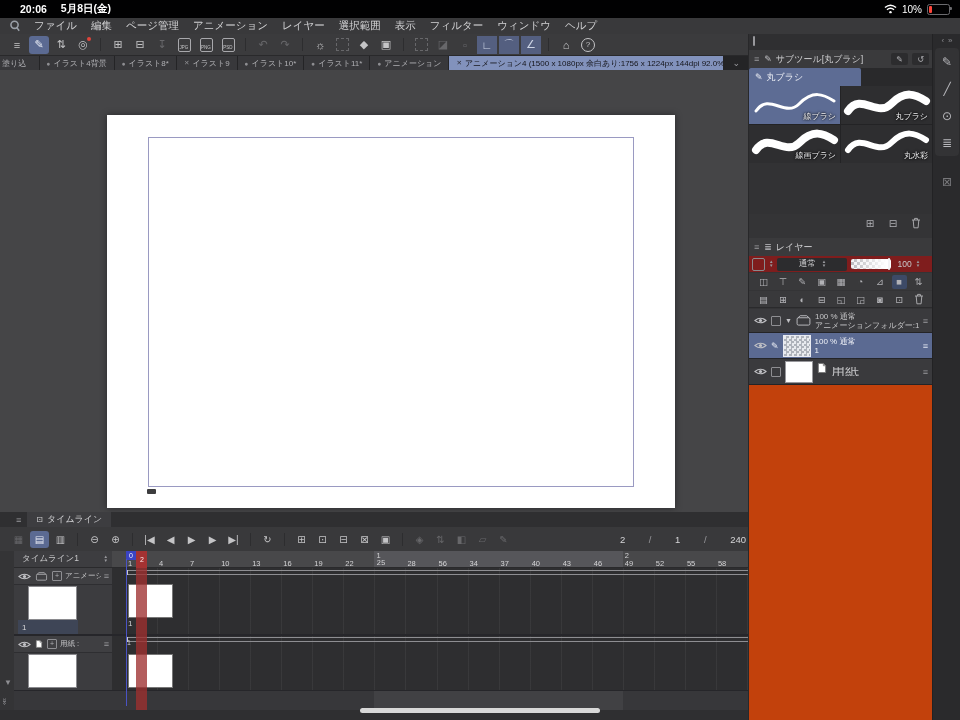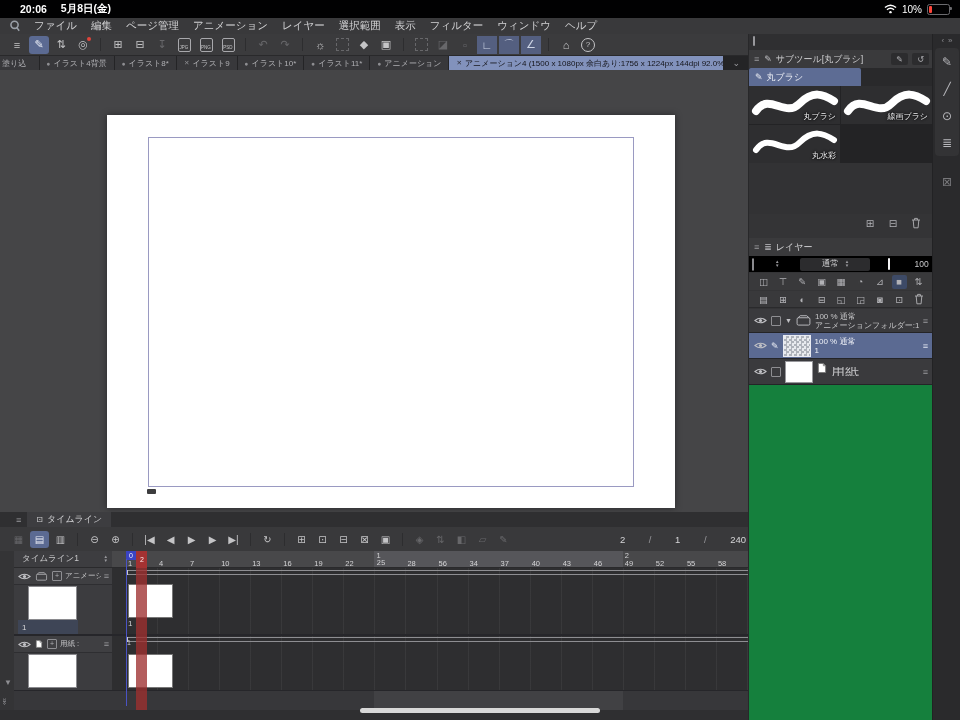--- a/index.html
+++ b/index.html
@@ -78,38 +78,38 @@
   .bcell{background:#2e2e30;position:relative}
   .bcell.bsel{background:#5d6c94}
   .bcell svg{position:absolute;left:0;top:0}
   .blabel{position:absolute;right:4px;bottom:2px;font-size:8px;color:#f4f4f6;text-shadow:0 0 3px #000,0 0 2px #000}
   #st-empty{position:absolute;left:0;top:129px;width:184px;height:51px;background:#323234}
   #st-footer{position:absolute;left:0;top:180px;width:184px;height:18px;display:flex;align-items:center;
              justify-content:flex-end;gap:9px;padding-right:10px;box-sizing:border-box;background:#343436}
   #st-footer .icn{width:14px;height:14px;margin:0;font-size:10px;color:#b2b2b6}
 
   #ly-header{top:204px}
-  #ly-controls{position:absolute;left:0;top:222px;width:184px;height:16px;background:#000000;
-               display:flex;align-items:center;gap:21px;padding:0 3px;box-sizing:border-box}
+  #ly-controls{position:absolute;left:0;top:222px;width:184px;height:16px;background:#7f1d1d;
+               display:flex;align-items:center;gap:4px;padding:0 3px;box-sizing:border-box}
   .sqbtn{width:11px;height:11px;border:1px solid #8a8a8e;border-radius:2px}
   .stepper{display:flex;flex-direction:column;font-size:4.5px;line-height:4.5px;color:#9a9a9e}
   #blend-select{flex:0 0 70px;height:13px;background:#2c2c2e;border-radius:2px;display:flex;align-items:center;
                 justify-content:center;gap:6px;font-size:8.5px;color:#c8c8ca}
   #opacity-slider{width:40px;height:10px;border-radius:2px;position:relative;
      background:linear-gradient(to right,rgba(255,255,255,0),#fff 88%),
                 repeating-conic-gradient(#b9b9bd 0% 25%,#f2f2f4 0% 50%);
      background-size:100% 100%,6px 6px}
   #opacity-handle{position:absolute;right:1px;top:-1px;width:2.5px;height:12px;background:#f4f4f6;border-radius:1px}
   #opacity-value{font-size:8.5px;color:#c8c8ca;margin-left:2px}
   .iconrow{position:absolute;left:0;width:184px;height:17px;background:#39393b;display:flex;align-items:center;
            justify-content:space-between;padding:0 7px;box-sizing:border-box}
   .iconrow .icn{width:15px;height:14px;margin:0;font-size:9.5px;color:#b2b2b6}
   #ly-toggles{top:239px}
   #ly-actions{top:257px;border-bottom:1px solid #2a2a2c}
-  #ly-list{position:absolute;left:0;top:275px;width:184px;height:411px;background:#15803d}
+  #ly-list{position:absolute;left:0;top:275px;width:184px;height:411px;background:#c2410c}
   .lrow{display:flex;align-items:center;gap:4px;padding-left:5px;background:#3a3a3d;
         border-bottom:1px solid #242427;font-size:8px;color:#c6c6c8}
   .lrow.sel{background:#5b6a92;color:#f0f2f8}
   .cbx{width:8px;height:8px;border:1px solid #8e8e92;border-radius:1px;flex:0 0 auto}
   .lchev{font-size:7px;color:#c0c0c4}
   .ltext{line-height:9px;white-space:nowrap;overflow:hidden}
   .lmenu{margin-left:auto;margin-right:5px;color:#9a9a9e;font-size:9px}
   .lrow.sel .lmenu{color:#dfe4f0}
   .checker-thumb{width:26px;height:20px;border:1.5px solid #e9ebf2;
      background:repeating-conic-gradient(#aeb2ba 0% 25%,#e8eaee 0% 50%);background-size:5px 5px;flex:0 0 auto}
@@ -326,20 +326,26 @@
     </div>
 
     <div id="st-grouprow">
       <div id="st-grouptab">
         <span>✎</span>
         <span>丸ブラシ</span>
       </div>
     </div>
 
     <div id="st-grid">
+        <div class="bcell bsel">
+          <svg viewBox="0 0 91 38" width="91" height="38">
+            <path d="M7 25 C 20 6, 36 32, 50 18 S 74 8, 85 15" fill="none" stroke="#fff" stroke-width="3" stroke-linecap="round"></path>
+          </svg>
+          <span class="blabel">線ブラシ</span>
+        </div>
         <div class="bcell">
           <svg viewBox="0 0 91 38" width="91" height="38">
             <path d="M7 25 C 20 6, 36 32, 50 18 S 74 8, 85 15" fill="none" stroke="#fff" stroke-width="8" stroke-linecap="round"></path>
           </svg>
           <span class="blabel">丸ブラシ</span>
         </div>
         <div class="bcell">
           <svg viewBox="0 0 91 38" width="91" height="38">
             <path d="M7 25 C 20 6, 36 32, 50 18 S 74 8, 85 15" fill="none" stroke="#fff" stroke-width="8" stroke-linecap="round"></path>
           </svg>

